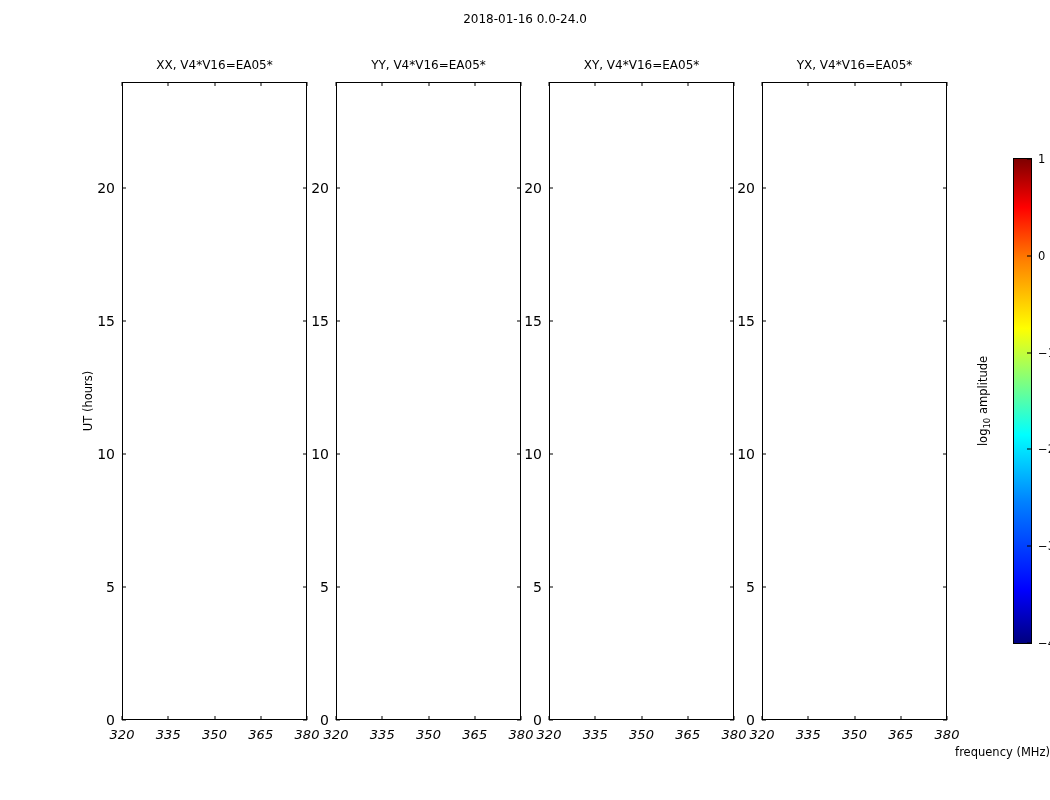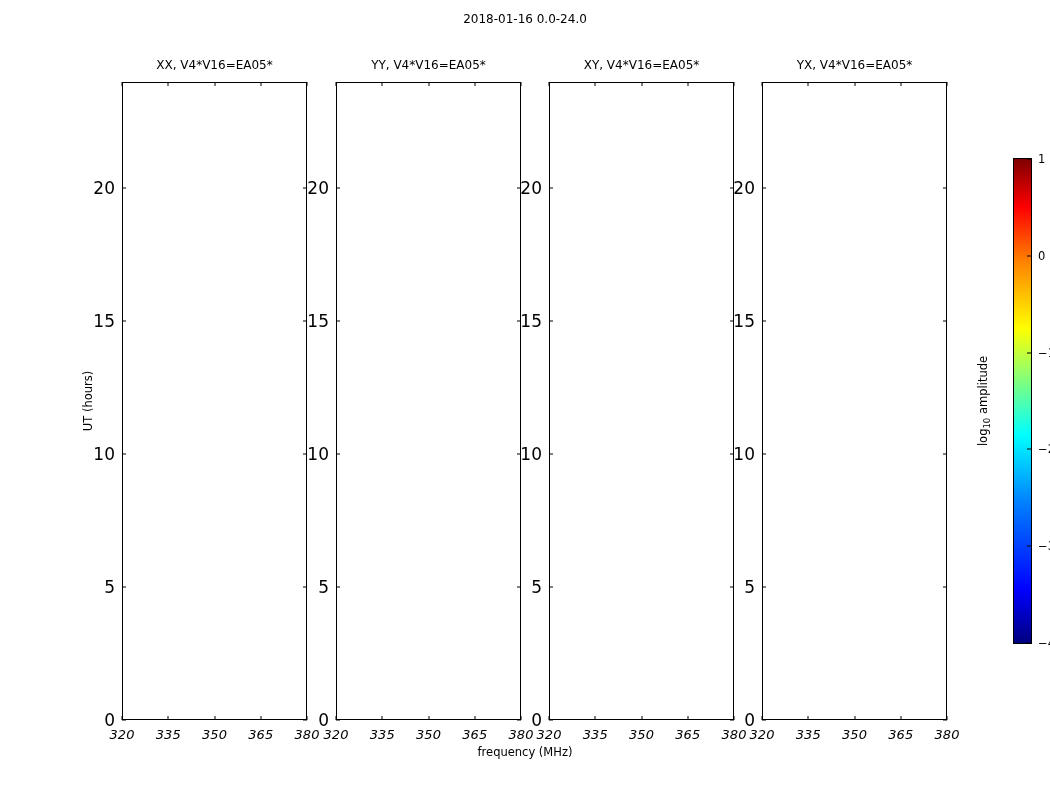--- a/index.html
+++ b/index.html
@@ -50,21 +50,21 @@
     width: 100%;
     text-align: center;
     font-size: 12px;
     white-space: nowrap;
   }
   
   .ytick {
     position: absolute;
     right: 100%;
     transform: translateY(-50%);
-    font-size: 17px;
+    font-size: 14px;
     padding-right: 7px;
     white-space: nowrap;
   }
   .ytick-mark {
     position: absolute;
     left: 0;
     width: 4px;
     height: 1px;
     background: #000;
     transform: translateY(-50%);
@@ -109,21 +109,21 @@
     transform: rotate(-90deg) translate(-50%, -50%);
     transform-origin: left top;
     font-size: 11.5px;
     white-space: nowrap;
   }
   .xlabel {
     position: absolute;
     top: 745px;
     left: 0;
     width: 1050px;
-    text-align: center;
+    text-align: right;
     font-size: 11.5px;
   }
   
   #colorbar {
     position: absolute;
     left: 1013px;
     top: 158px;
     width: 19px;
     height: 486px;
     border: 1px solid #000;

